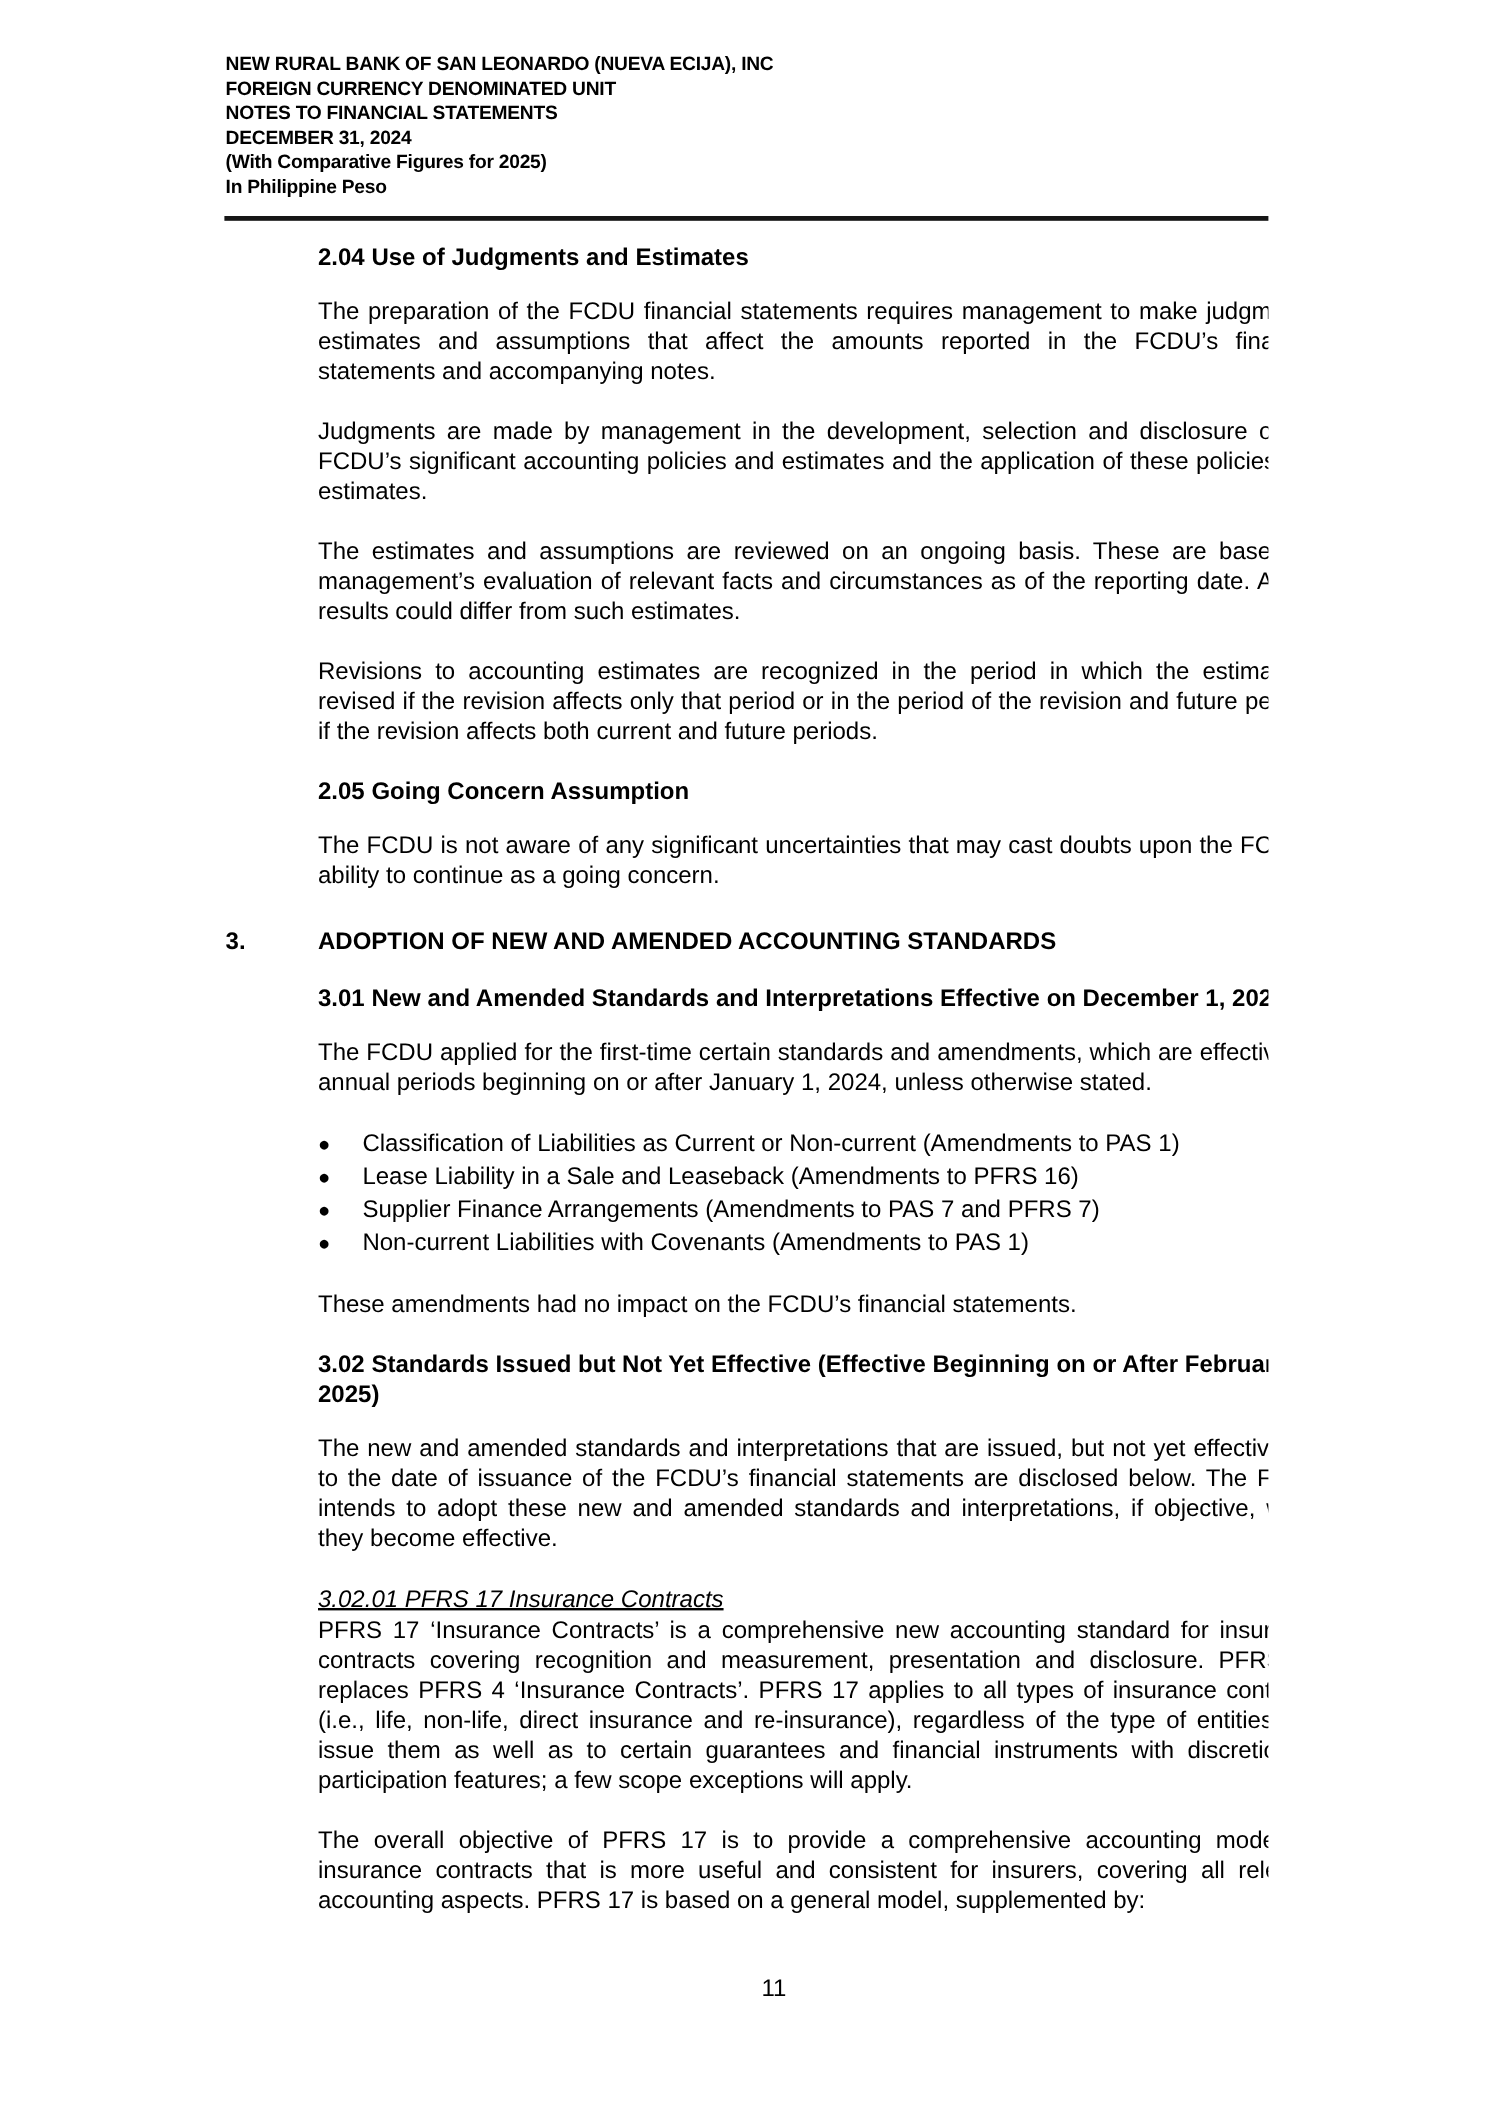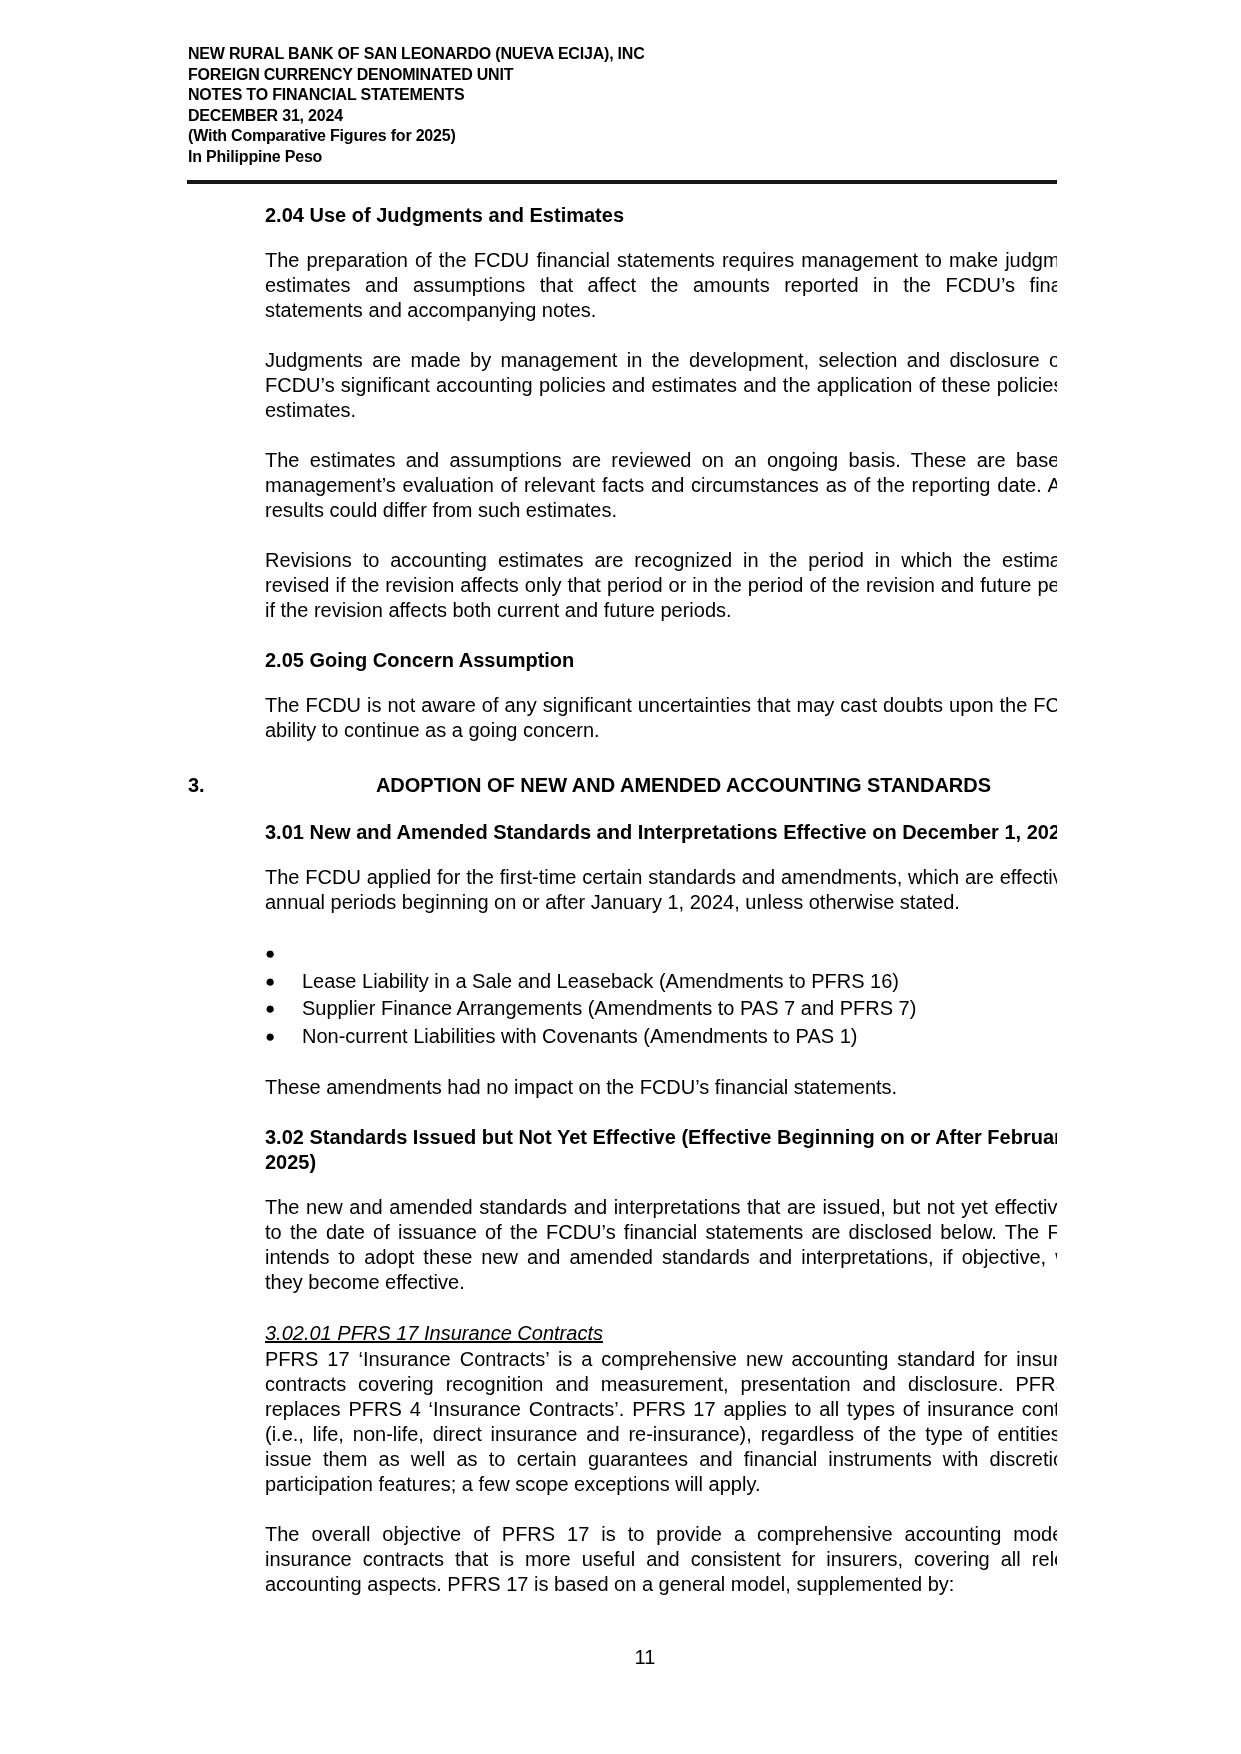--- a/index.html
+++ b/index.html
@@ -53,21 +53,21 @@
   }
   .section-row {
     display: flex;
     margin: 30px 0 22px 0;
     font-weight: bold;
   }
   .section-number {
     width: 77px;
     flex: 0 0 77px;
   }
-  .section-title { flex: 1; text-align: center; }
+  .section-title { flex: 1; }
   .bullet-list { margin: 0 0 25px 77px; }
   .bullet-row {
     display: flex;
     line-height: 27.5px;
   }
   .bullet-glyph {
     width: 37px;
     flex: 0 0 37px;
     font-size: 17px;
   }
@@ -120,20 +120,21 @@
       <span class="section-number">3.</span>
       <span class="section-title">ADOPTION OF NEW AND AMENDED ACCOUNTING STANDARDS</span>
     </div>
 
     <h2 class="sub-heading">3.01 New and Amended Standards and Interpretations Effective on December 1, 2024</h2>
     <p class="body-par">The FCDU applied for the first-time certain standards and amendments, which are effective for annual periods beginning on or after January 1, 2024, unless otherwise stated.</p>
 
     <div class="bullet-list">
       <div class="bullet-row">
         <span class="bullet-glyph">●</span>
+        <span>Classification of Liabilities as Current or Non-current (Amendments to PAS 1)</span>
       </div>
       <div class="bullet-row">
         <span class="bullet-glyph">●</span>
         <span>Lease Liability in a Sale and Leaseback (Amendments to PFRS 16)</span>
       </div>
       <div class="bullet-row">
         <span class="bullet-glyph">●</span>
         <span>Supplier Finance Arrangements (Amendments to PAS 7 and PFRS 7)</span>
       </div>
       <div class="bullet-row">

